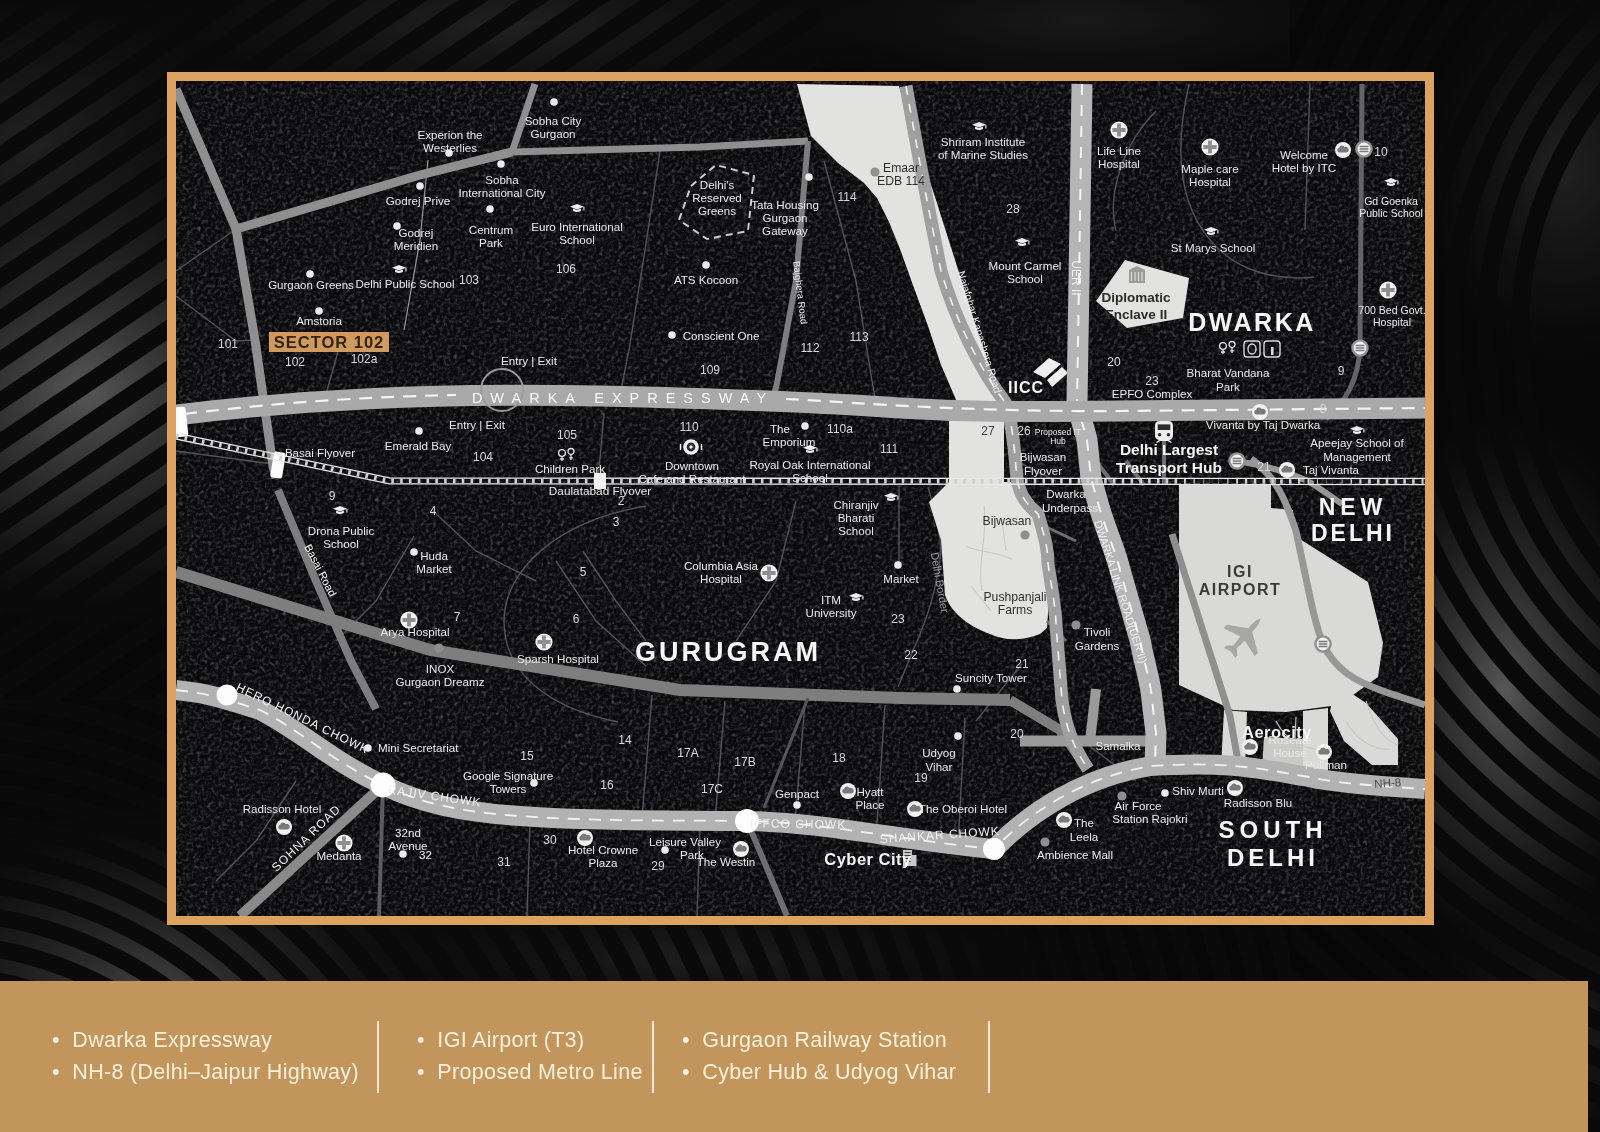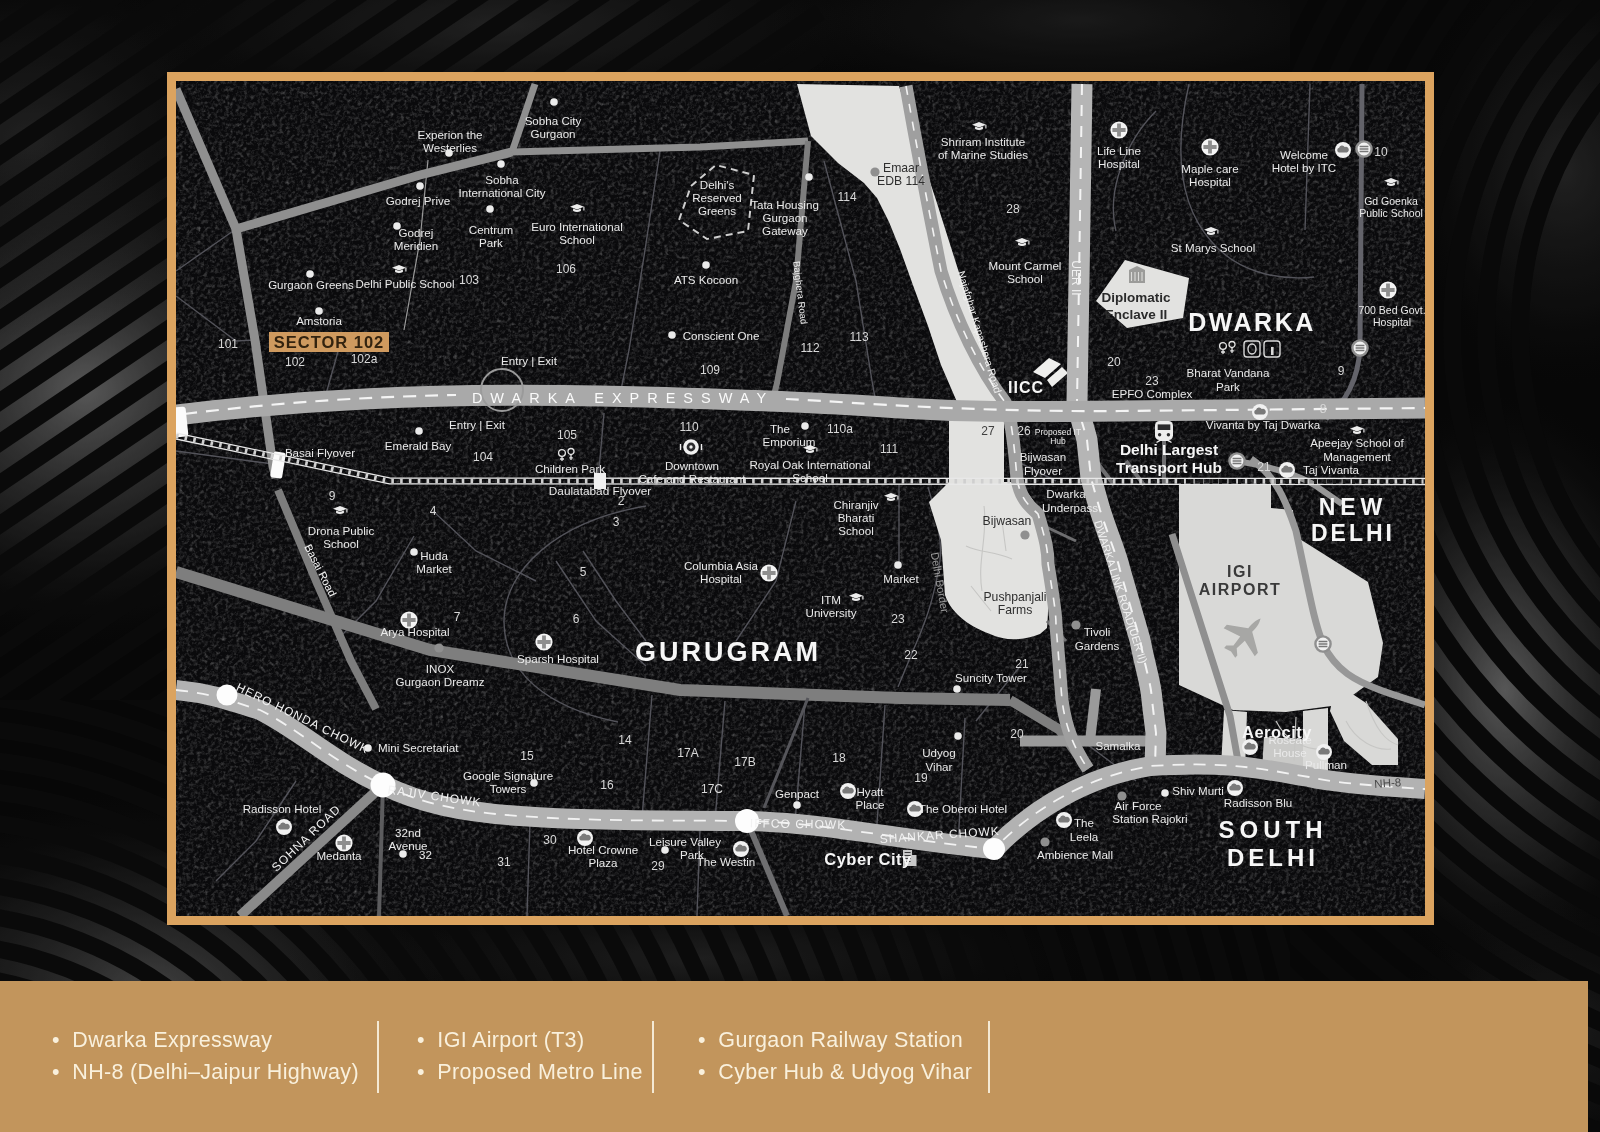--- a/index.html
+++ b/index.html
@@ -666,17 +666,17 @@
 <text x="692" y="784" font-size="16.5" letter-spacing=".5">Cyber City</text>
 <text x="993" y="374" font-size="15.5">Delhi Largest</text>
 <text x="993" y="392" font-size="15.5">Transport Hub</text>
 <text x="1101" y="657" font-size="16.5" letter-spacing=".5">Aerocity</text>
 </g>
 </svg>
 </div>
 <div id="bar">
   <div class="col" style="left:52px;">•&nbsp; Dwarka Expressway<br>•&nbsp; NH-8 (Delhi–Jaipur Highway)</div>
   <div class="col" style="left:393px;margin-left:24px;">•&nbsp; IGI Airport (T3)<br>•&nbsp; Proposed Metro Line</div>
-  <div class="col" style="left:682px;margin-left:16px;">•&nbsp; Gurgaon Railway Station<br>•&nbsp; Cyber Hub &amp; Udyog Vihar</div>
+  <div class="col" style="left:682px;">•&nbsp; Gurgaon Railway Station<br>•&nbsp; Cyber Hub &amp; Udyog Vihar</div>
   <div class="vdiv" style="left:377px;"></div>
   <div class="vdiv" style="left:652px;"></div>
   <div class="vdiv" style="left:988px;"></div>
 </div>
 
 </body></html>

